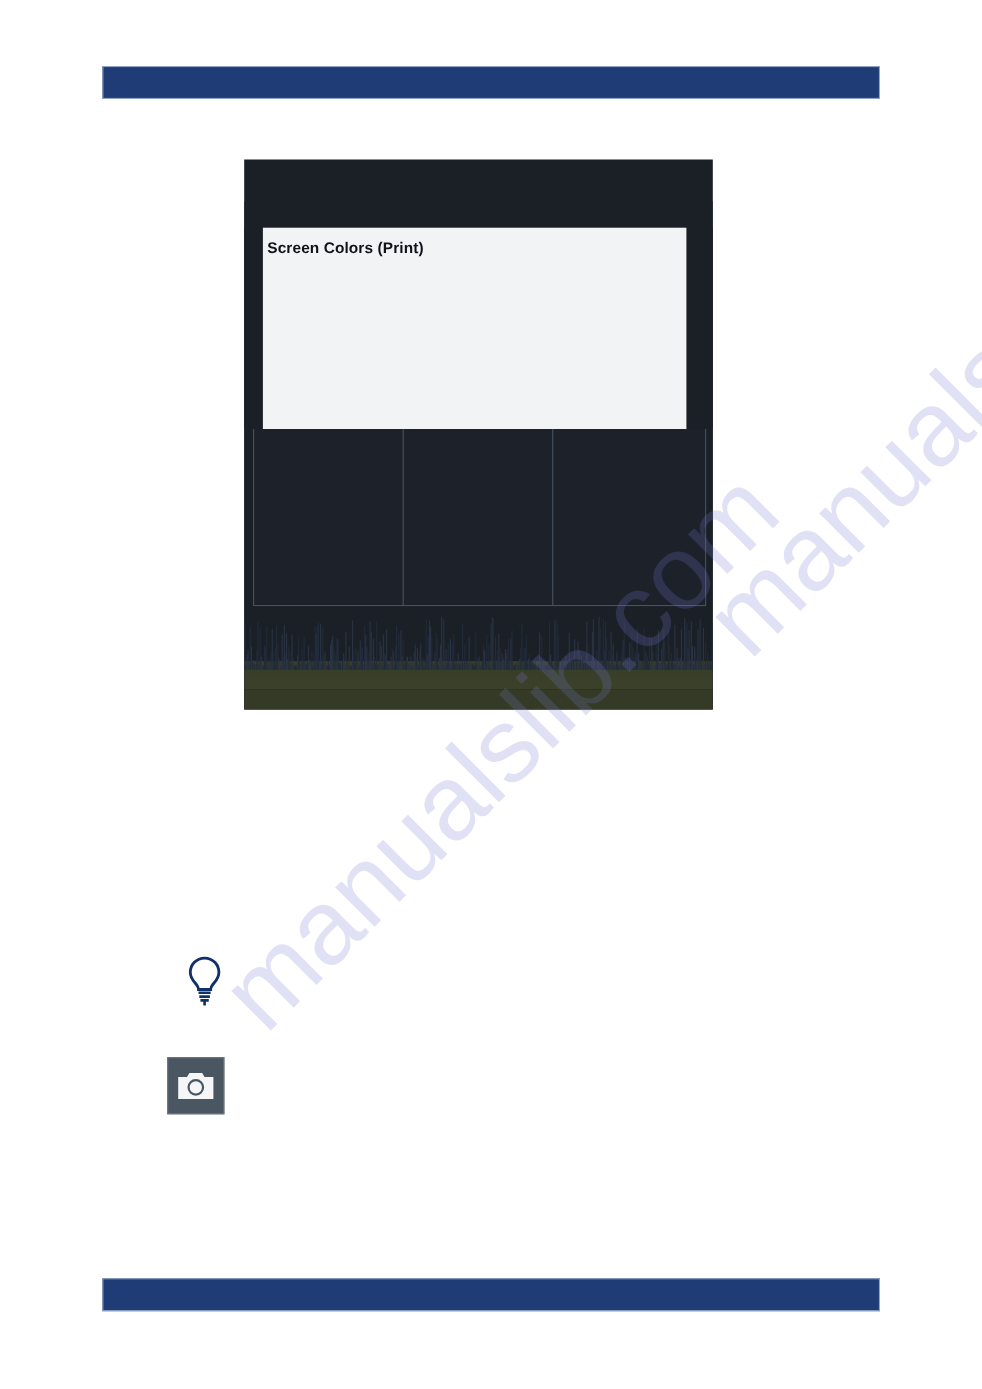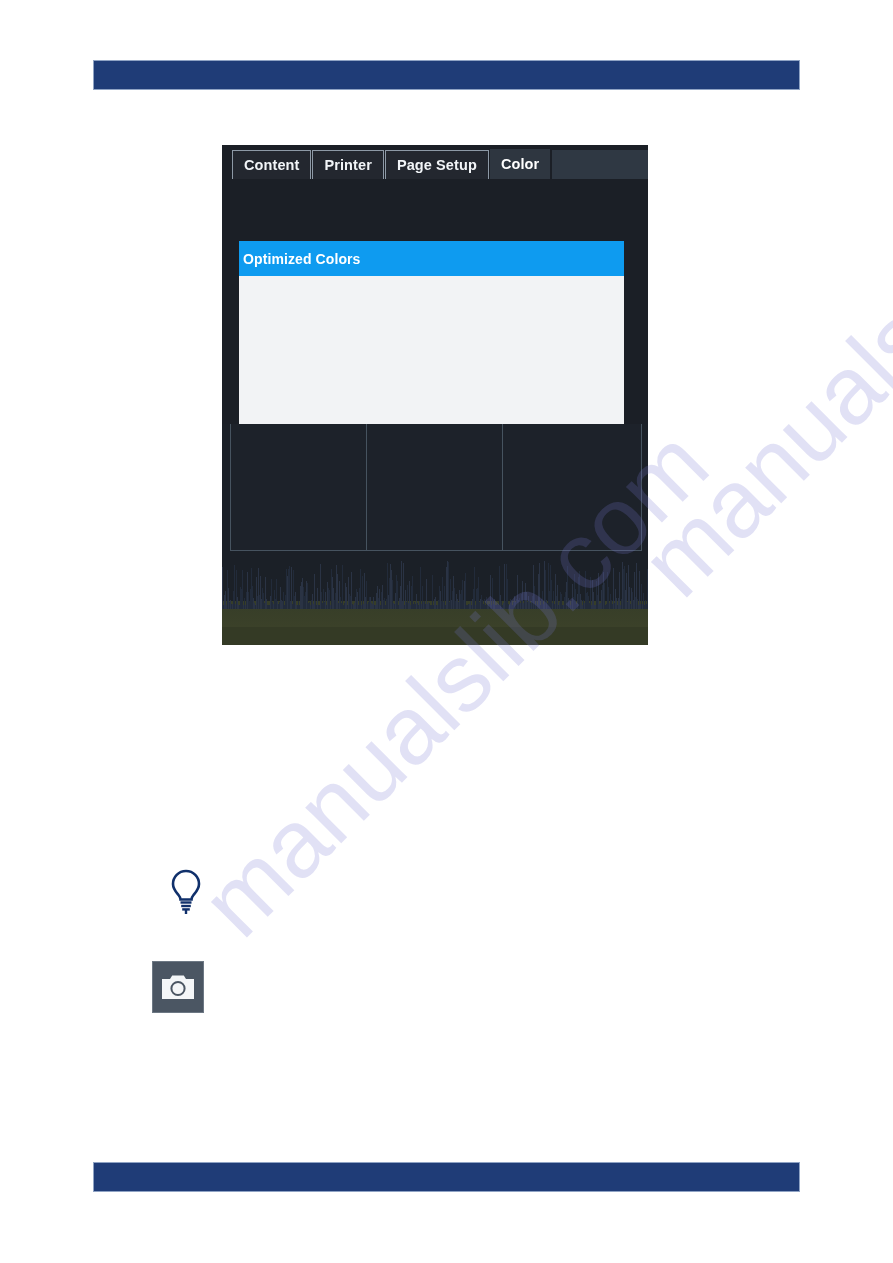--- a/index.html
+++ b/index.html
@@ -702,33 +702,26 @@
         <div class="spike" style="left: 425px; height: 39.9px; background: rgb(34, 43, 58);"></div>
       </div>
     <div class="dialog-shadow-band"></div>
   </div>
 
   <div class="dialog">
 
 
     <div class="dialog-body">
 
-      <div class="tabstrip">
-        <div class="tab">Content</div>
-        <div class="tab">Printer</div>
-        <div class="tab">Page Setup</div>
-        <div class="tab active">Color</div>
-        <div class="tab-filler"></div>
-      </div>
 
 
       <div class="listbox-wrap">
 
         <div class="listbox">
-          <div class="list-item selected">Optimized Colors</div>
+          <div class="list-item">Screen Colors (Print)</div>
         </div>
 
       </div>
     </div>
   </div>
 </div>
 
 <div class="tip-icon">
   <svg width="36" height="48" viewBox="0 0 36 48" xmlns="http://www.w3.org/2000/svg">
     <path d="M18 3 C10.5 3 5 9 5 16 C5 21 8 24 10.5 27 C12 28.8 12.5 30 12.5 31.5

